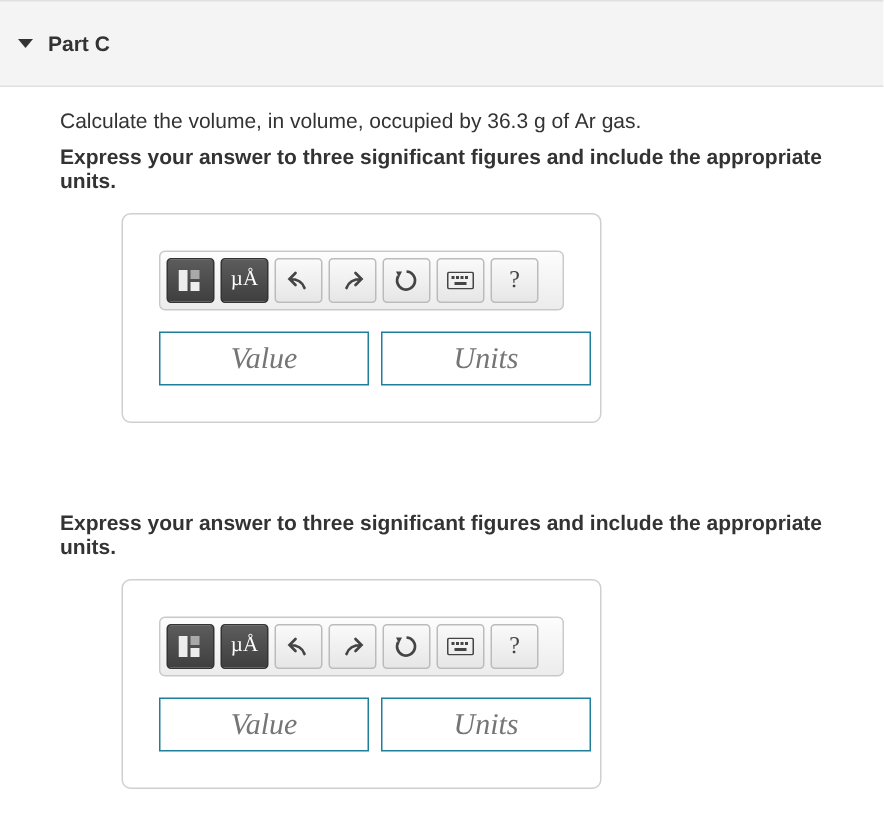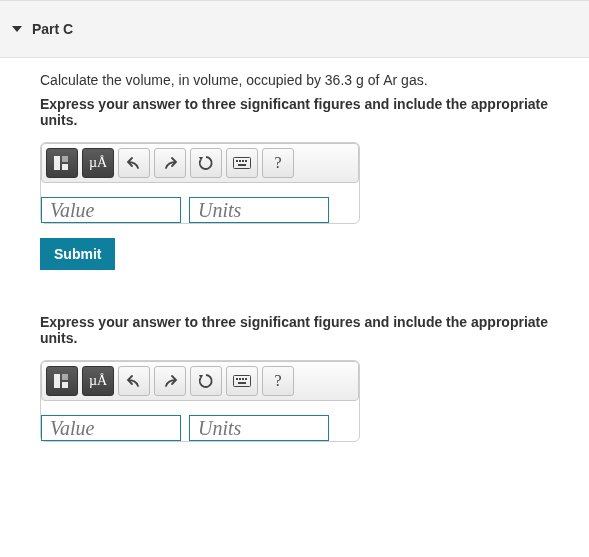--- a/index.html
+++ b/index.html
@@ -37,23 +37,24 @@
   }
   .serif { font-family: Liberation Sans, sans-serif; }
   .instruct {
     font-weight: bold;
     font-size: 14px;
     margin: 0 0 14px 0;
   }
   .answer-box {
     border: 1px solid #cfcfcf;
     border-radius: 6px;
-    padding: 0;
+    padding: 24px;
     width: 320px;
     background: #fff;
+    margin-left: 41px;
   }
   .toolbar {
     background: linear-gradient(#fdfdfd,#ececec);
     border: 1px solid #c9c9c9;
     border-radius: 4px;
     padding: 4px;
     display: flex;
     gap: 4px;
     align-items: center;
     margin-bottom: 14px;
@@ -75,28 +76,29 @@
     border-color: #333;
     color: #fff;
   }
   .tbtn svg { display:block; }
   .inputs-row {
     display: flex;
     gap: 8px;
   }
   .val-input {
     width: 140px;
-    height: 26px;
+    height: 36px;
     border: 1px solid #1f7f9b;
     padding: 0 8px;
     font-family: Georgia, 'Times New Roman', serif;
     font-style: italic;
     font-size: 20px;
     color: #be185d;
     background: #fff;
+    text-align: center;
   }
   .actions {
     margin-top: 14px;
     display: flex;
     align-items: center;
     gap: 18px;
   }
   .submit-btn {
     background: #0e7f9c;
     color: #fff;
@@ -179,21 +181,20 @@
           <span style="font-family:Georgia,serif;font-size:16px;color:#444;">?</span>
         </div>
       </div>
       <div class="inputs-row">
         <input class="val-input" placeholder="Value" style="">
         <input class="val-input" placeholder="Units" style="">
       </div>
     </div>
 
     <div class="actions">
-      <button class="submit-btn">Submit</button>
     </div>
   </div>
 </div>
 
 <div class="part">
   <div class="part-body">
     <p class="instruct">Express your answer to three significant figures and include the appropriate units.</p>
 
     <div class="answer-box">
       <div class="toolbar">

